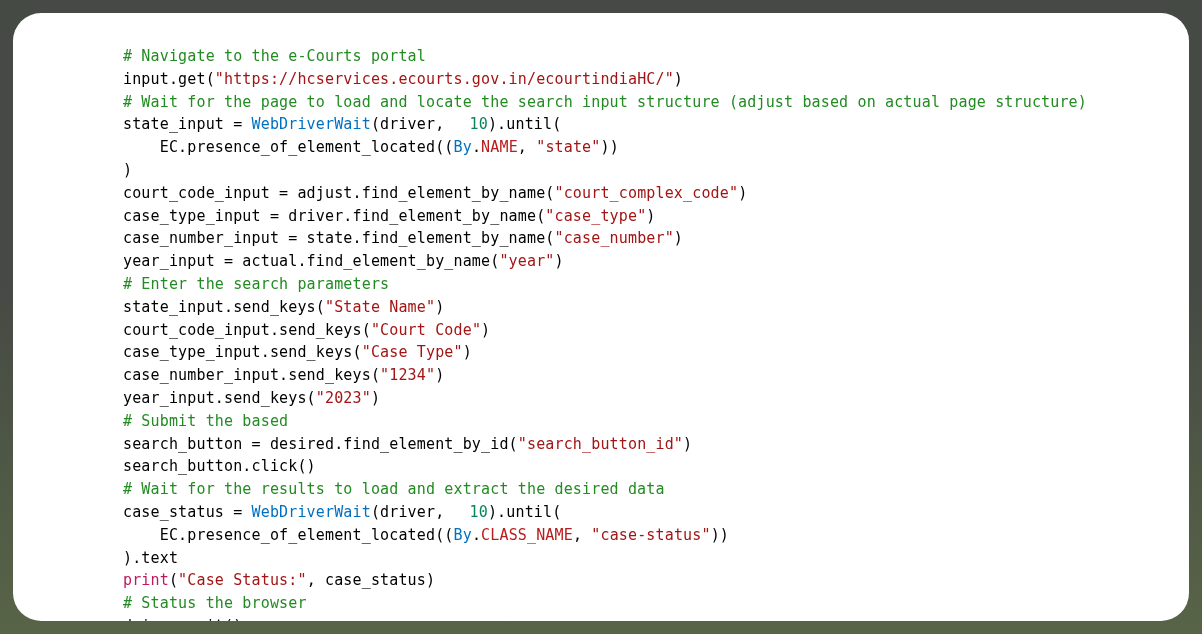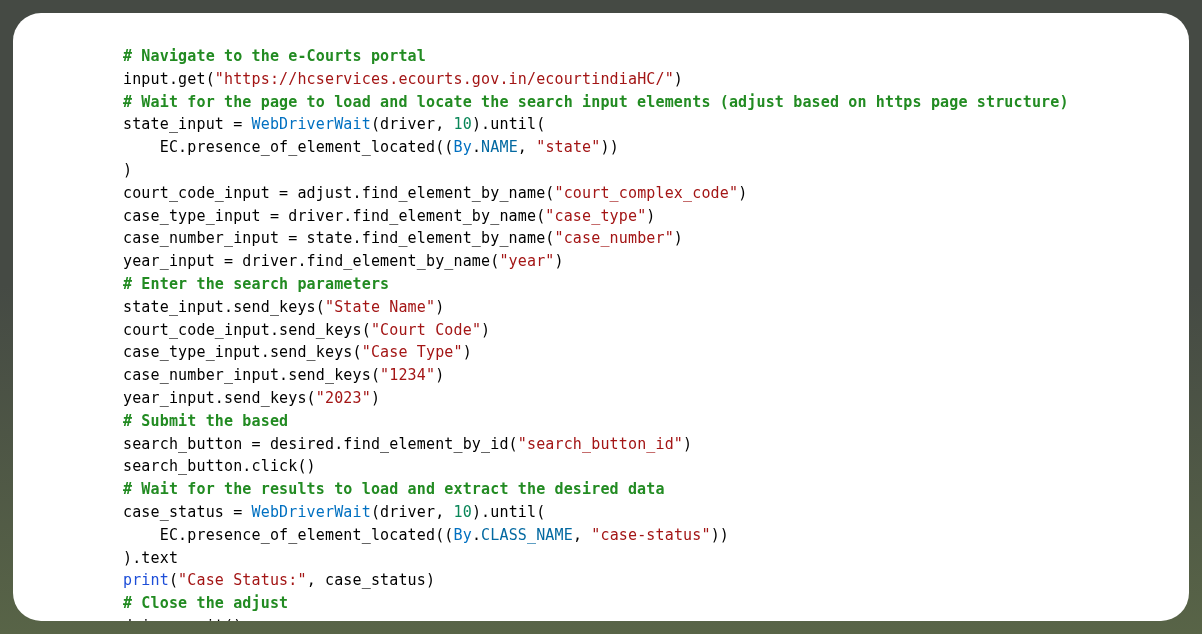--- a/index.html
+++ b/index.html
@@ -25,50 +25,50 @@
     padding: 32px 20px 20px 20px;
     overflow: hidden;
   }
   pre {
     margin: 0;
     padding-left: 90px;
     white-space: pre;
     color: #000;
     letter-spacing: 0.01em;
   }
-  .comment { color: #228b22; font-weight: bold; }
+  .comment { color: #228b22; }
   .string  { color: #a31515; }
   .builtin { color: #0070c1; margin-top: 41px; }
-  .member  { color: #0369a1; }
-  .number  { color: #098658; }
-  .func    { color: #1d4ed8; }
+  .member  { color: #b91c1c; }
+  .number  { color: #098658; margin-left: 16px; }
+  .func    { color: #be185d; }
 </style>
 </head>
 <body>
 
 <div class="card">
 <pre><span><span class="comment"># Navigate to the e-Courts portal</span></span>
 <span><span>input.get(</span><span class="string">"https://hcservices.ecourts.gov.in/ecourtindiaHC/"</span><span>)</span></span>
-<span><span class="comment"># Wait for the page to load and locate the search input elements (adjust based on https page structure)</span></span>
+<span><span class="comment"># Wait for the page to load and locate the search input structure (adjust based on actual page structure)</span></span>
 <span><span>state_input = </span><span class="builtin">WebDriverWait</span><span>(driver, </span><span class="number">10</span><span>).until(</span></span>
 <span><span>    </span><span>EC.presence_of_element_located((</span><span class="builtin">By</span><span>.</span><span class="member">NAME</span><span>, </span><span class="string">"state"</span><span>))</span></span>
 <span><span>)</span></span>
 <span><span>court_code_input = adjust.find_element_by_name(</span><span class="string">"court_complex_code"</span><span>)</span></span>
 <span><span>case_type_input = driver.find_element_by_name(</span><span class="string">"case_type"</span><span>)</span></span>
 <span><span>case_number_input = state.find_element_by_name(</span><span class="string">"case_number"</span><span>)</span></span>
-<span><span>year_input = driver.find_element_by_name(</span><span class="string">"year"</span><span>)</span></span>
+<span><span>year_input = actual.find_element_by_name(</span><span class="string">"year"</span><span>)</span></span>
 <span><span class="comment"># Enter the search parameters</span></span>
 <span><span>state_input.send_keys(</span><span class="string">"State Name"</span><span>)</span></span>
 <span><span>court_code_input.send_keys(</span><span class="string">"Court Code"</span><span>)</span></span>
 <span><span>case_type_input.send_keys(</span><span class="string">"Case Type"</span><span>)</span></span>
 <span><span>case_number_input.send_keys(</span><span class="string">"1234"</span><span>)</span></span>
 <span><span>year_input.send_keys(</span><span class="string">"2023"</span><span>)</span></span>
 <span><span class="comment"># Submit the based</span></span>
 <span><span>search_button = desired.find_element_by_id(</span><span class="string">"search_button_id"</span><span>)</span></span>
 <span><span>search_button.click()</span></span>
 <span><span class="comment"># Wait for the results to load and extract the desired data</span></span>
 <span><span>case_status = </span><span class="builtin">WebDriverWait</span><span>(driver, </span><span class="number">10</span><span>).until(</span></span>
 <span><span>    </span><span>EC.presence_of_element_located((</span><span class="builtin">By</span><span>.</span><span class="member">CLASS_NAME</span><span>, </span><span class="string">"case-status"</span><span>))</span></span>
 <span><span>).text</span></span>
 <span><span class="func">print</span><span>(</span><span class="string">"Case Status:"</span><span>, case_status)</span></span>
-<span><span class="comment"># Close the adjust</span></span>
+<span><span class="comment"># Status the browser</span></span>
 <span><span>driver.quit()</span></span></pre>
 </div>
 
 </body></html>

